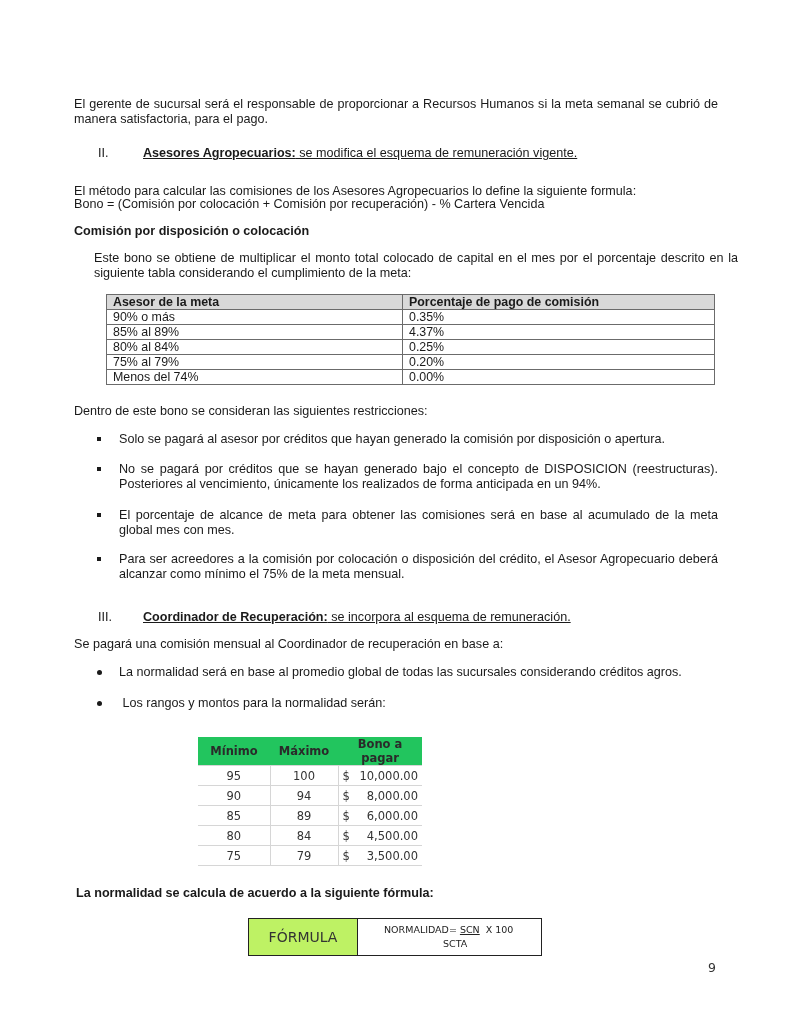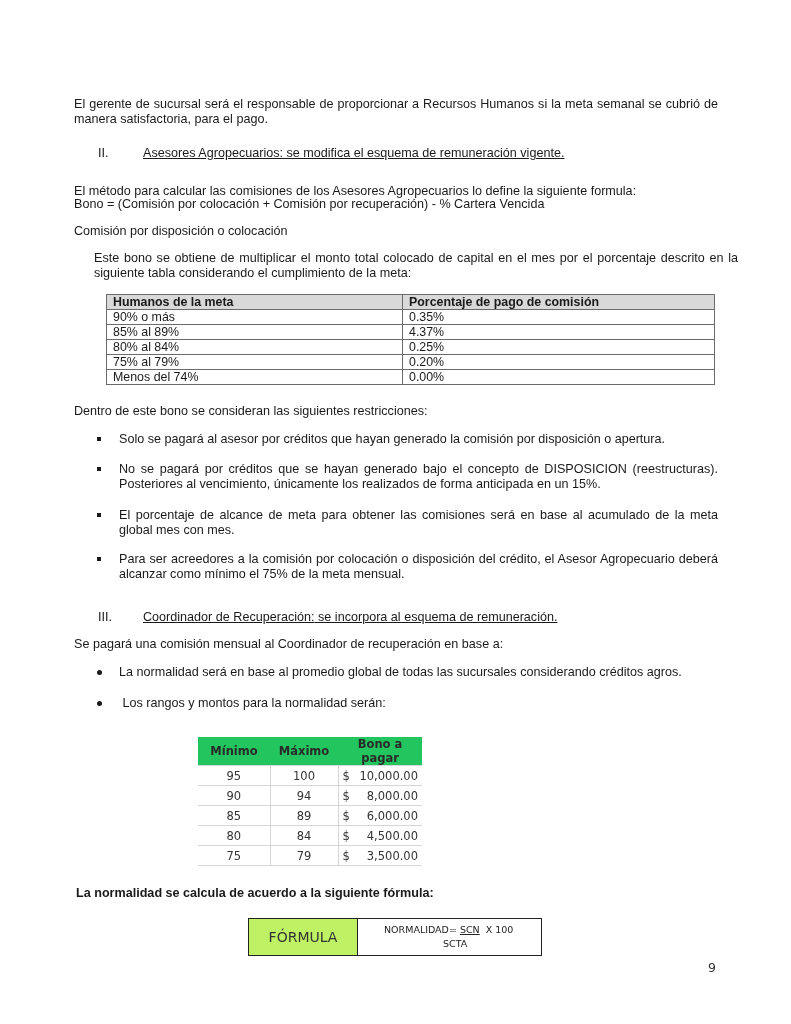--- a/index.html
+++ b/index.html
@@ -4,21 +4,21 @@
   <style>
     html, body { margin: 0; padding: 0; background: #ffffff; }
     body {
       width: 791px; height: 1024px; position: relative; overflow: hidden;
       font-family: "Liberation Sans", sans-serif; color: #1a1a1a; font-size: 12.6px;
     }
     .page { position: absolute; left: 0; top: 0; width: 791px; height: 1024px; }
     .abs { position: absolute; }
     p { margin: 0; line-height: 15px; }
     .justify { text-align: justify; }
-    .bold { font-weight: normal; text-align: center; }
+    .bold { font-weight: bold; text-align: center; }
     .u { text-decoration: underline; }
     .roman { position: absolute; }
     .sec-head { position: absolute; }
 
     table.t1 {
       position: absolute; left: 106px; top: 294px; width: 609px;
       border-collapse: collapse; font-size: 12.4px;
     }
     table.t1 td, table.t1 th {
       border: 1px solid #6b6b6b; padding: 0 6px; height: 14px; line-height: 14px;
@@ -82,21 +82,21 @@
 
   <p class="abs" style="left:74px; top:197px;">Bono = (Comisión por colocación + Comisión por recuperación) - % Cartera Vencida</p>
 
   <p class="abs bold" style="left:74px; top:224px;">Comisión por disposición o colocación</p>
 
   <p class="abs justify" style="left:74px; top:251px; width:644px;margin-left:20px;">Este bono se obtiene de multiplicar el monto total colocado de capital en el mes por el porcentaje descrito en la siguiente tabla considerando el cumplimiento de la meta:</p>
 
   <table class="t1">
     <tbody>
         <tr>
-      <th>Humanos de la meta</th>
+      <th>Asesor de la meta</th>
       <th>Porcentaje de pago de comisión</th>
     </tr>
     <tr>
       <td>90% o más</td>
       <td>0.35%</td>
     </tr>
     <tr>
       <td>85% al 89%</td>
       <td>4.37%</td>
     </tr>
@@ -114,21 +114,21 @@
     </tr>
   </tbody>
     </table>
 
   <p class="abs" style="left:74px; top:404px;">Dentro de este bono se consideran las siguientes restricciones:</p>
 
   <span class="bullet-sq" style="left:97px; top:437px;"></span>
   <p class="abs justify" style="left:119px; top:432px; width:599px;">Solo se pagará al asesor por créditos que hayan generado la comisión por disposición o apertura.</p>
 
   <span class="bullet-sq" style="left:97px; top:467px;"></span>
-  <p class="abs justify" style="left:119px; top:462px; width:599px;">No se pagará por créditos que se hayan generado bajo el concepto de DISPOSICION (reestructuras). Posteriores al vencimiento, únicamente los realizados de forma anticipada en un 15%.</p>
+  <p class="abs justify" style="left:119px; top:462px; width:599px;">No se pagará por créditos que se hayan generado bajo el concepto de DISPOSICION (reestructuras). Posteriores al vencimiento, únicamente los realizados de forma anticipada en un 94%.</p>
 
   <span class="bullet-sq" style="left:97px; top:513px;"></span>
   <p class="abs justify" style="left:119px; top:508px; width:599px;">El porcentaje de alcance de meta para obtener las comisiones será en base al acumulado de la meta global mes con mes.</p>
 
   <span class="bullet-sq" style="left:97px; top:557px;"></span>
   <p class="abs justify" style="left:119px; top:552px; width:599px;">Para ser acreedores a la comisión por colocación o disposición del crédito, el Asesor Agropecuario deberá alcanzar como mínimo el 75% de la meta mensual.</p>
 
   <span class="roman" style="left:98px; top:610px;">III.</span>
   <p class="sec-head u" style="left:143px; top:610px;"><span class="bold">Coordinador de Recuperación:</span><span> se incorpora al esquema de remuneración.</span></p>
 

